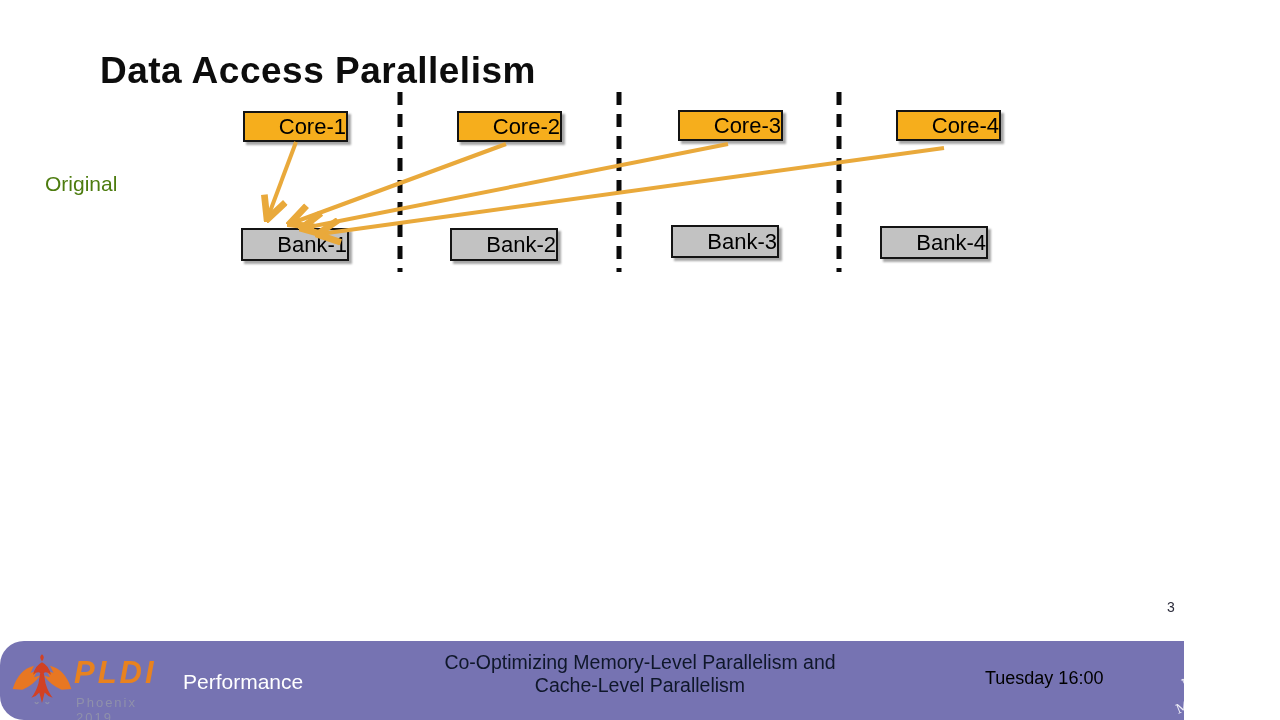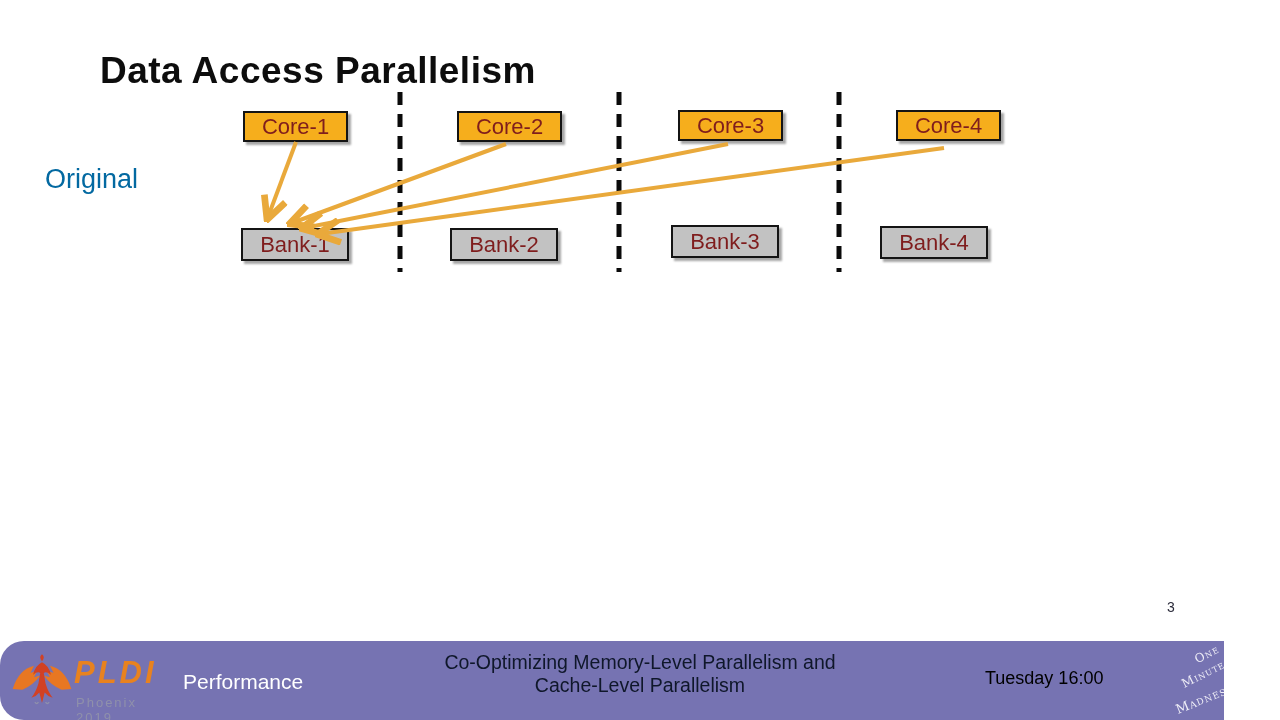--- a/index.html
+++ b/index.html
@@ -1,30 +1,30 @@
 <!DOCTYPE html>
 <html style="--core-fill: #F6AE1C; --bank-fill: #C2C2C2; --arrow: #E9A93B; --divider: #0A0A0A; --footer-bg: #7673B2; --pldi-orange: #E8821F;"><head>
 <meta charset="utf-8">
 <style>
   html,body{margin:0;padding:0;background:#ffffff;}
   .stage{
     position:relative;width:1184px;height:720px;overflow:hidden;
-    background:#ffffff;font-family:"Liberation Sans",sans-serif;padding-left:40px;
+    background:#ffffff;font-family:"Liberation Sans",sans-serif;
   }
   .slide-title{
     position:absolute;left:100px;top:50px;margin:0;
     font-size:37px;font-weight:bold;letter-spacing:.5px;color:#0d0d0d;
   }
   .row-label{
-    position:absolute;left:45px;top:164px;font-size:27px;color:#0369a1;
+    position:absolute;left:45px;top:172px;font-size:21px;color:#4d7c0f;
   }
   .diagram-svg{position:absolute;left:0;top:0;pointer-events:none;z-index:5;}
   .node{
     position:absolute;z-index:2;box-sizing:border-box;
-    text-align:center;font-size:22px;color:#7f1d1d;
+    text-align:right;font-size:22px;color:#000000;
     border:2px solid #141414;
     box-shadow:2.5px 2.5px 2px rgba(0,0,0,.35);
   }
   .core{width:105px;height:31px;line-height:27px;background:var(--core-fill,#F6AE1C);}
   .bank{width:108px;height:33px;line-height:29px;background:var(--bank-fill,#C2C2C2);}
   .page-number{position:absolute;left:1167px;top:599px;font-size:14px;color:#2b2b3a;}
   .footer{
     position:absolute;left:0;top:641px;width:1280px;height:79px;
     background:var(--footer-bg,#7673B2);z-index:10;border-radius:24px;
   }

